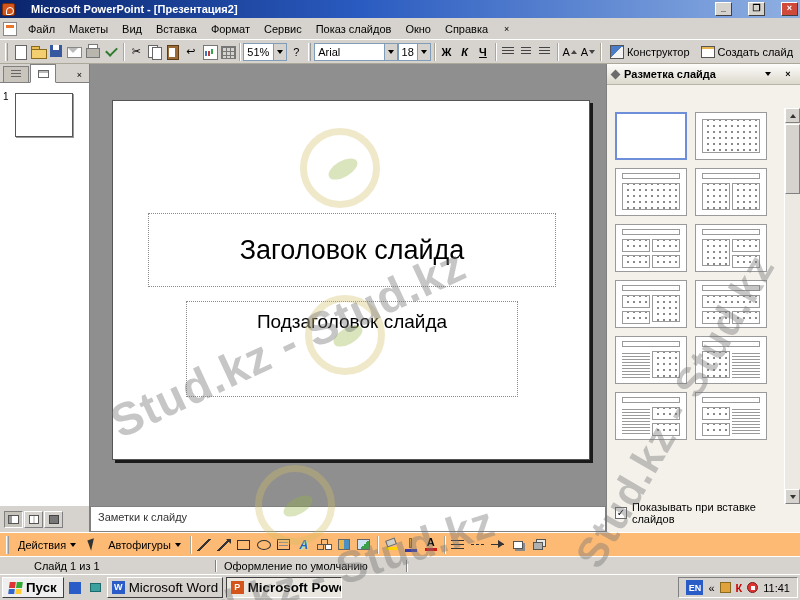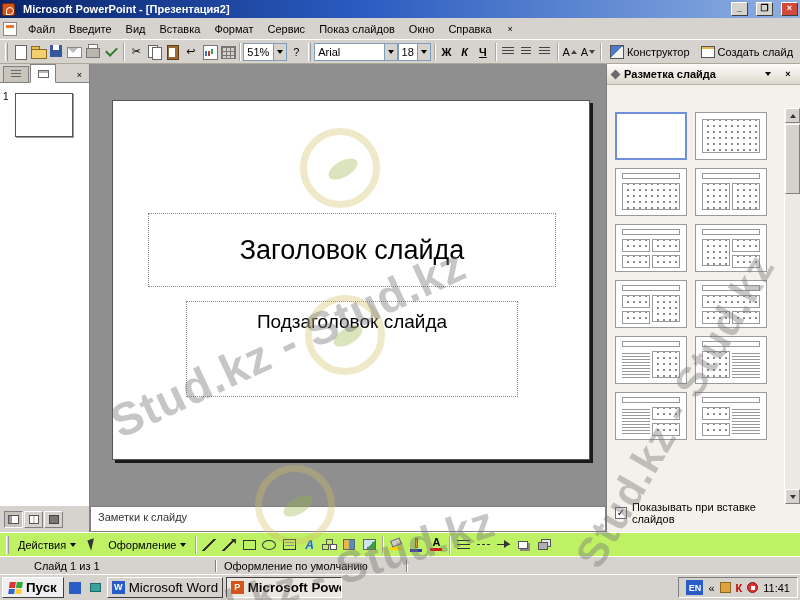--- a/index.html
+++ b/index.html
@@ -3,21 +3,21 @@
 <meta charset="utf-8">
 <style>
   * { box-sizing: border-box; margin: 0; padding: 0; }
   html,body { width:800px; height:600px; }
   body { font-family:"Liberation Sans", sans-serif; font-size:11px; color:#000; }
   .screen { position:relative; width:800px; height:600px; overflow:hidden; background:#d6d3ce; }
 
   
   .titlebar { position:absolute; left:0; top:0; width:800px; height:18px;
     background:linear-gradient(90deg,#0a246a 0%,#2a5bc0 45%,#8fb0e2 100%);
-    color:#fff; display:flex; align-items:center; gap:8px; padding:0 2px; }
+    color:#fff; display:flex; align-items:center; gap:16px; padding:0 2px; }
   .pp-appicon { width:13px; height:13px; background:#d4551b; border:1px solid #7c2d08; border-radius:2px; position:relative; }
   .pp-appicon::after { content:""; position:absolute; left:3px; top:3px; width:6px; height:6px; border:1px solid #fff; border-radius:50% 50% 50% 0; }
   .titlebar .ttl { flex:1; font-weight:bold; font-size:11px; white-space:nowrap; overflow:hidden; }
   .winbtn { width:17px; height:14px; background:#d6d3ce; border:1px solid; border-color:#fff #404040 #404040 #fff;
     font-size:9px; line-height:11px; text-align:center; color:#000; font-weight:bold; }
   .winbtn.close { background:#cf4a3a; color:#fff; }
 
   
   .menubar { position:absolute; left:0; top:18px; width:800px; height:22px; background:#d6d3ce;
     display:flex; align-items:center; padding:0 3px; border-bottom:1px solid #fff; }
@@ -121,21 +121,21 @@
   .tp-scroll { position:absolute; right:0; top:44px; bottom:28px; width:16px; background:#ece9e2; border-left:1px solid #fff; }
   .sb-btn { position:absolute; left:0; width:15px; height:15px; background:#d6d3ce; border:1px solid; border-color:#fff #808080 #808080 #fff; display:flex; align-items:center; justify-content:center; }
   .sb-btn.up { top:0; } .sb-btn.down { bottom:0; }
   .tri-up-s { width:0;height:0;border-left:3px solid transparent;border-right:3px solid transparent;border-bottom:4px solid #333; }
   .tri-dn-s { width:0;height:0;border-left:3px solid transparent;border-right:3px solid transparent;border-top:4px solid #333; }
   .sb-thumb { position:absolute; left:0; top:16px; width:15px; height:70px; background:#d6d3ce; border:1px solid; border-color:#fff #808080 #808080 #fff; }
   .tp-check { position:absolute; left:8px; bottom:7px; display:flex; align-items:center; gap:5px; }
   .cbx { width:12px; height:12px; background:#fff; border:1px solid #6a6a6a; font-size:10px; line-height:10px; text-align:center; }
 
   
-  .drawbar { position:absolute; left:0; top:532px; width:800px; height:24px; background:#bef264; border-top:1px solid #fff; display:flex; align-items:center; padding:0 3px; }
+  .drawbar { position:absolute; left:0; top:532px; width:800px; height:24px; background:#fdba74; border-top:1px solid #fff; display:flex; align-items:center; padding:0 3px; }
   .dd { display:flex; align-items:center; gap:4px; height:20px; padding:0 5px; border:1px solid transparent; white-space:nowrap; }
   .ic-cursor { width:0; height:0; border-top:11px solid #333; border-right:7px solid transparent; transform:rotate(-20deg); }
   .d-line { width:14px; height:12px; background:linear-gradient(135deg, transparent 45%, #333 45% 55%, transparent 55%); }
   .d-arrow { width:14px; height:12px; background:linear-gradient(135deg, transparent 45%, #333 45% 55%, transparent 55%); position:relative; }
   .d-arrow::after { content:""; position:absolute; right:0; top:0; border-top:5px solid #333; border-left:5px solid transparent; }
   .d-rect { width:13px; height:10px; border:1px solid #333; }
   .d-oval { width:14px; height:10px; border:1px solid #333; border-radius:50%; }
   .d-text { width:13px; height:11px; border:1px solid #333; background:repeating-linear-gradient(transparent 0 2px, #888 2px 3px); background-clip:content-box; padding:1px; }
   .d-wordart { font-weight:bold; font-style:italic; font-size:12px; color:#2a62b8; text-shadow:1px 1px 0 #9ec; }
   .d-diagram { width:14px; height:11px; position:relative; }
@@ -199,21 +199,21 @@
     <span class="pp-appicon"></span>
     <span class="ttl">Microsoft PowerPoint - [Презентация2]</span>
     <span class="winbtn">_</span>
     <span class="winbtn">❐</span>
     <span class="winbtn close">×</span>
   </div>
 
   <div class="menubar">
     <span class="doc-icon"></span>
     <span class="menu-item">Файл</span>
-    <span class="menu-item">Введите</span>
+    <span class="menu-item">Макеты</span>
     <span class="menu-item">Вид</span>
     <span class="menu-item">Вставка</span>
     <span class="menu-item">Формат</span>
     <span class="menu-item">Сервис</span>
     <span class="menu-item">Показ слайдов</span>
     <span class="menu-item">Окно</span>
     <span class="menu-item">Справка</span>
     <span class="smallx">×</span>
   </div>
 
@@ -446,21 +446,21 @@
   <div class="drawbar">
     <span class="grip"></span>
     <div class="dd">
       <span>Действия</span>
         <i class="tri-down"></i>
       </div>
     <button class="tbtn">
         <span class="ic-cursor"></span>
       </button>
     <div class="dd">
-      <span>Оформление</span>
+      <span>Автофигуры</span>
         <i class="tri-down"></i>
       </div>
     <span class="sep"></span>
     <button class="tbtn">
         <span class="d-line"></span>
       </button>
     <button class="tbtn">
         <span class="d-arrow"></span>
       </button>
     <button class="tbtn">

